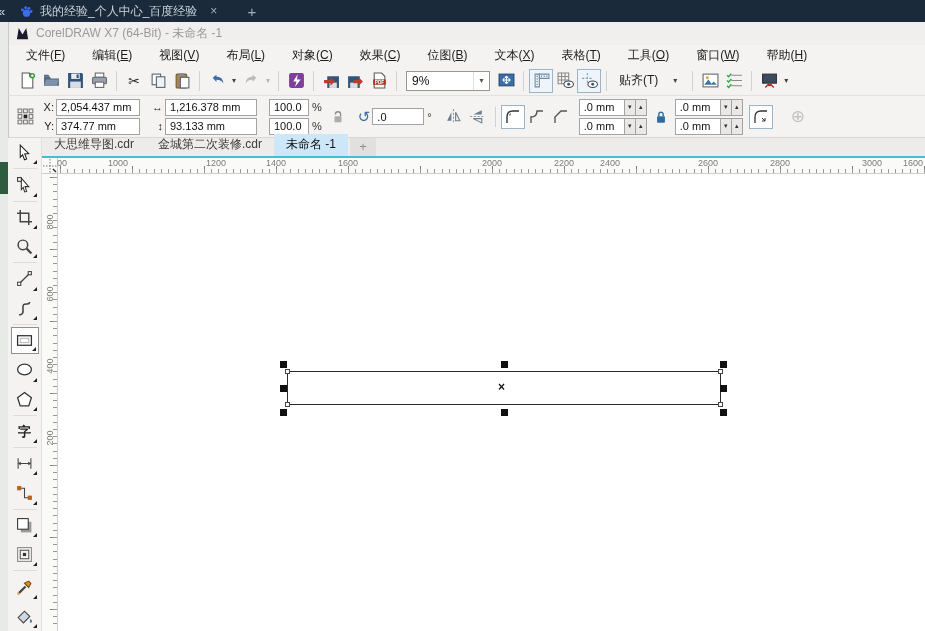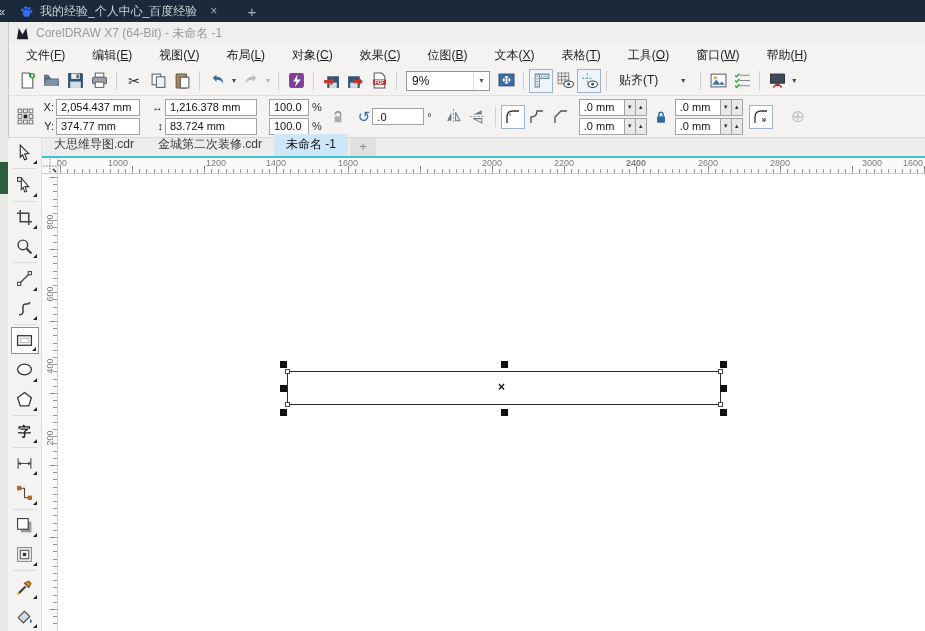--- a/index.html
+++ b/index.html
@@ -30,21 +30,21 @@
   .prop-bar { position:absolute; left:8px; top:96px; width:917px; height:42px; background:#f4f3f1; display:flex; align-items:center; border-left:1px solid #c9c9c9; border-bottom:1px solid #d8d7d5; padding-left:4px;}
   .tb-btn { width:24px; height:24px; display:flex; align-items:center; justify-content:center; flex:0 0 auto; }
   .tb-btn svg { width:17px; height:17px; }
   .tb-sep { width:1px; height:20px; background:#d2d1cf; margin:0 5px; flex:0 0 1px; }
   .tb-caret { font-size:8px; color:#444; width:10px; text-align:center; }
   .tb-caret.dis { color:#b5b5b5; }
   .combo { width:84px; height:20px; border:1px solid #979797; background:#fff; display:flex; align-items:center; margin:0 4px; }
   .combo .cv { flex:1; padding-left:5px; font-size:12px; color:#111; }
   .combo .ca { width:16px; height:100%; display:flex; align-items:center; justify-content:center; font-size:8px; color:#555; border-left:1px solid #e0e0e0;}
   .toggle-on { border:1px solid #9cb4c6; background:#eef4f9; }
-  .snap { display:flex; align-items:center; gap:20px; padding:3px 7px; color:#1c1c1c; }
+  .snap { display:flex; align-items:center; gap:12px; padding:3px 7px; color:#1c1c1c; }
   
   .pcol { display:flex; flex-direction:column; gap:2px; justify-content:center; }
   .prow { display:flex; align-items:center; height:17px; }
   .plabel { width:15px; text-align:right; margin-right:2px; font-size:11px; color:#222; }
   .pfield { height:17px; border:1px solid #a3a3a3; background:#fff; font-size:11px; color:#111; display:flex; align-items:center; padding-left:4px; white-space:nowrap; }
   .pf-xy { width:84px; }
   .pf-wh { width:92px; }
   .pf-sc { width:40px; }
   .pf-an { width:52px; }
   .pf-co { width:46px; }
@@ -481,21 +481,21 @@
           <div class="pfield pf-xy">374.77 mm</div>
         </div>
     </div>
     <div class="pcol" style="margin-left:8px">
       <div class="prow">
           <span class="plabel">↔</span>
           <div class="pfield pf-wh">1,216.378 mm</div>
         </div>
       <div class="prow">
           <span class="plabel">↕</span>
-          <div class="pfield pf-wh">83.724 mm</div>
+          <div class="pfield pf-wh">93.133 mm</div>
         </div>
     </div>
     <div class="pcol" style="margin-left:12px">
       <div class="prow">
           <div class="pfield pf-sc">100.0</div>
           <span class="pct">%</span>
         </div>
       <div class="prow">
           <div class="pfield pf-sc">100.0</div>
           <span class="pct">%</span>
@@ -703,21 +703,21 @@
   </div>
   <div class="h-ruler" id="h-ruler">
       <span class="rl" style="left: 4px;">00</span>
       <span class="rl" style="left: 60px;">1000</span>
       <span class="rl" style="left: 146px; margin-left: 12px;">1200</span>
       <span class="rl" style="left: 218px;">1400</span>
       <span class="rl" style="left: 290px;">1600</span>
       <span class="rl" style="left: 366px; margin-top: 44px;">1800</span>
       <span class="rl" style="left: 434px;">2000</span>
       <span class="rl" style="left: 506px;">2200</span>
-      <span class="rl" style="left: 578px; font-weight: bold;">2400</span>
+      <span class="rl" style="left: 552px;">2400</span>
       <span class="rl" style="left: 650px;">2600</span>
       <span class="rl" style="left: 722px;">2800</span>
       <span class="rl" style="left: 794px; margin-left: 20px;">3000</span>
       <span class="rl" style="left: 855px;">1600</span>
     </div>
   <div class="v-ruler" id="v-ruler">
       <span class="rl" style="top: 51px;">800</span>
       <span class="rl" style="top: 123px;">600</span>
       <span class="rl" style="top: 195px;">400</span>
       <span class="rl" style="top: 267px;">200</span>

